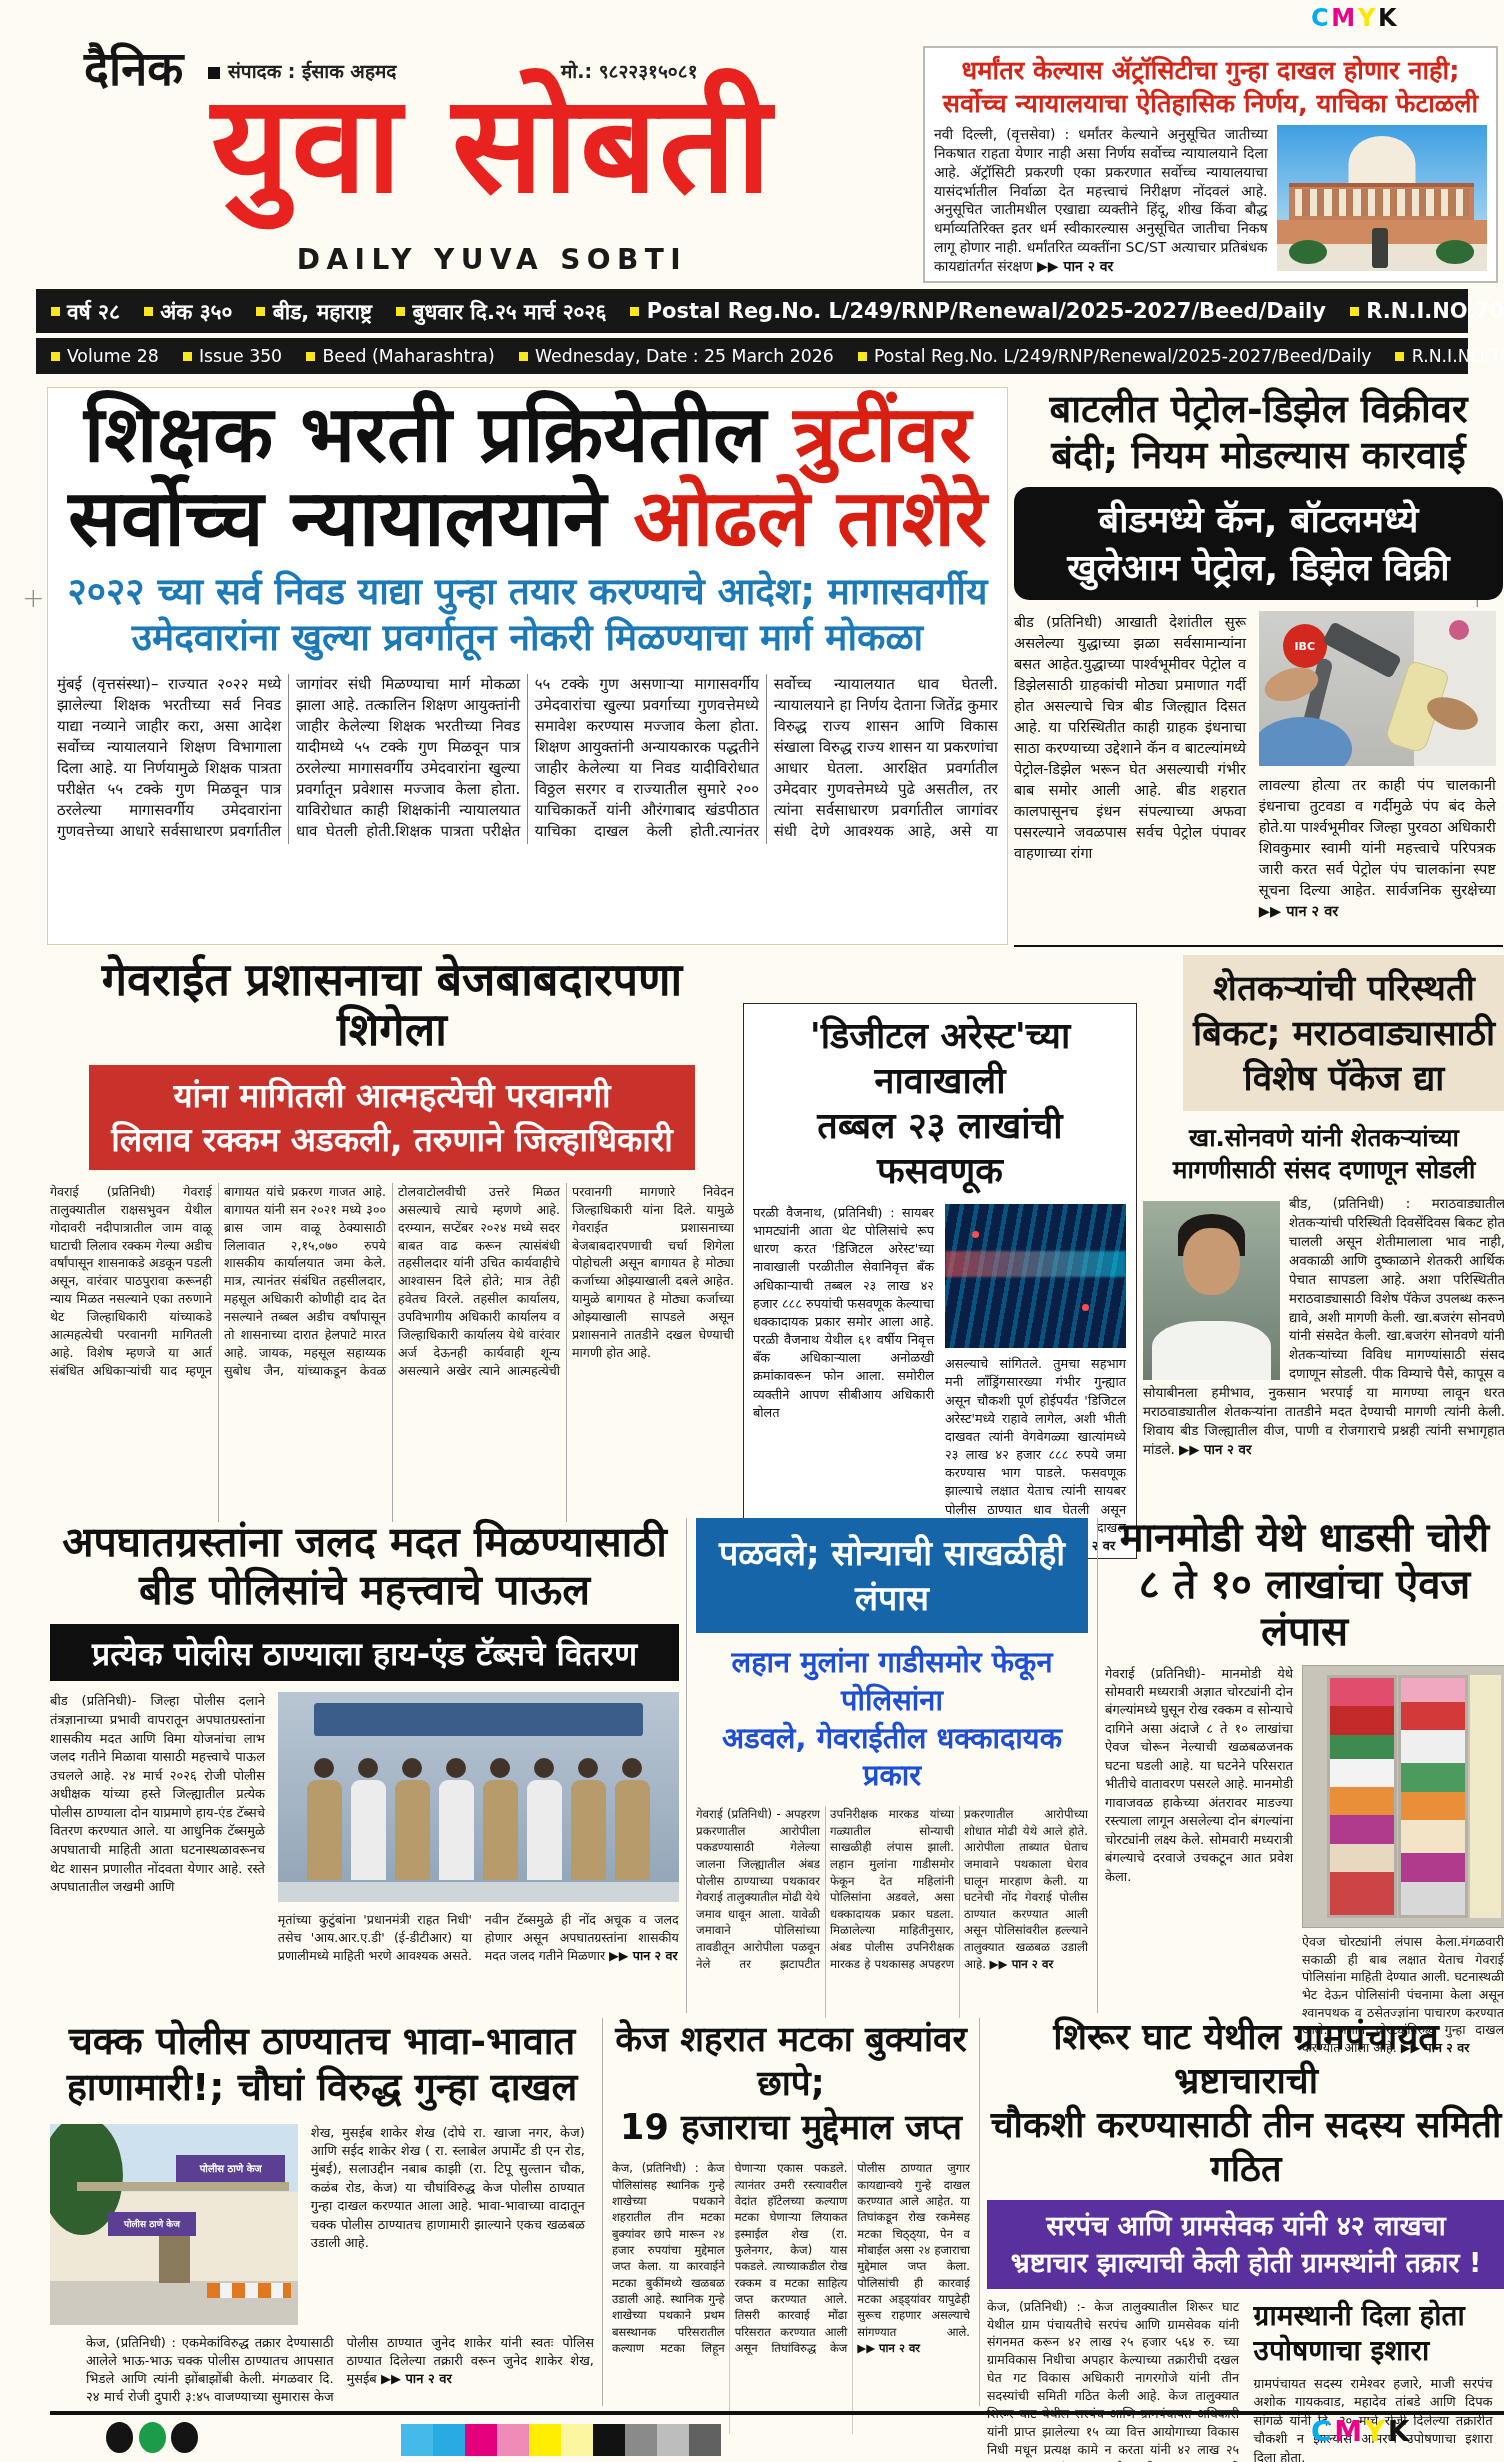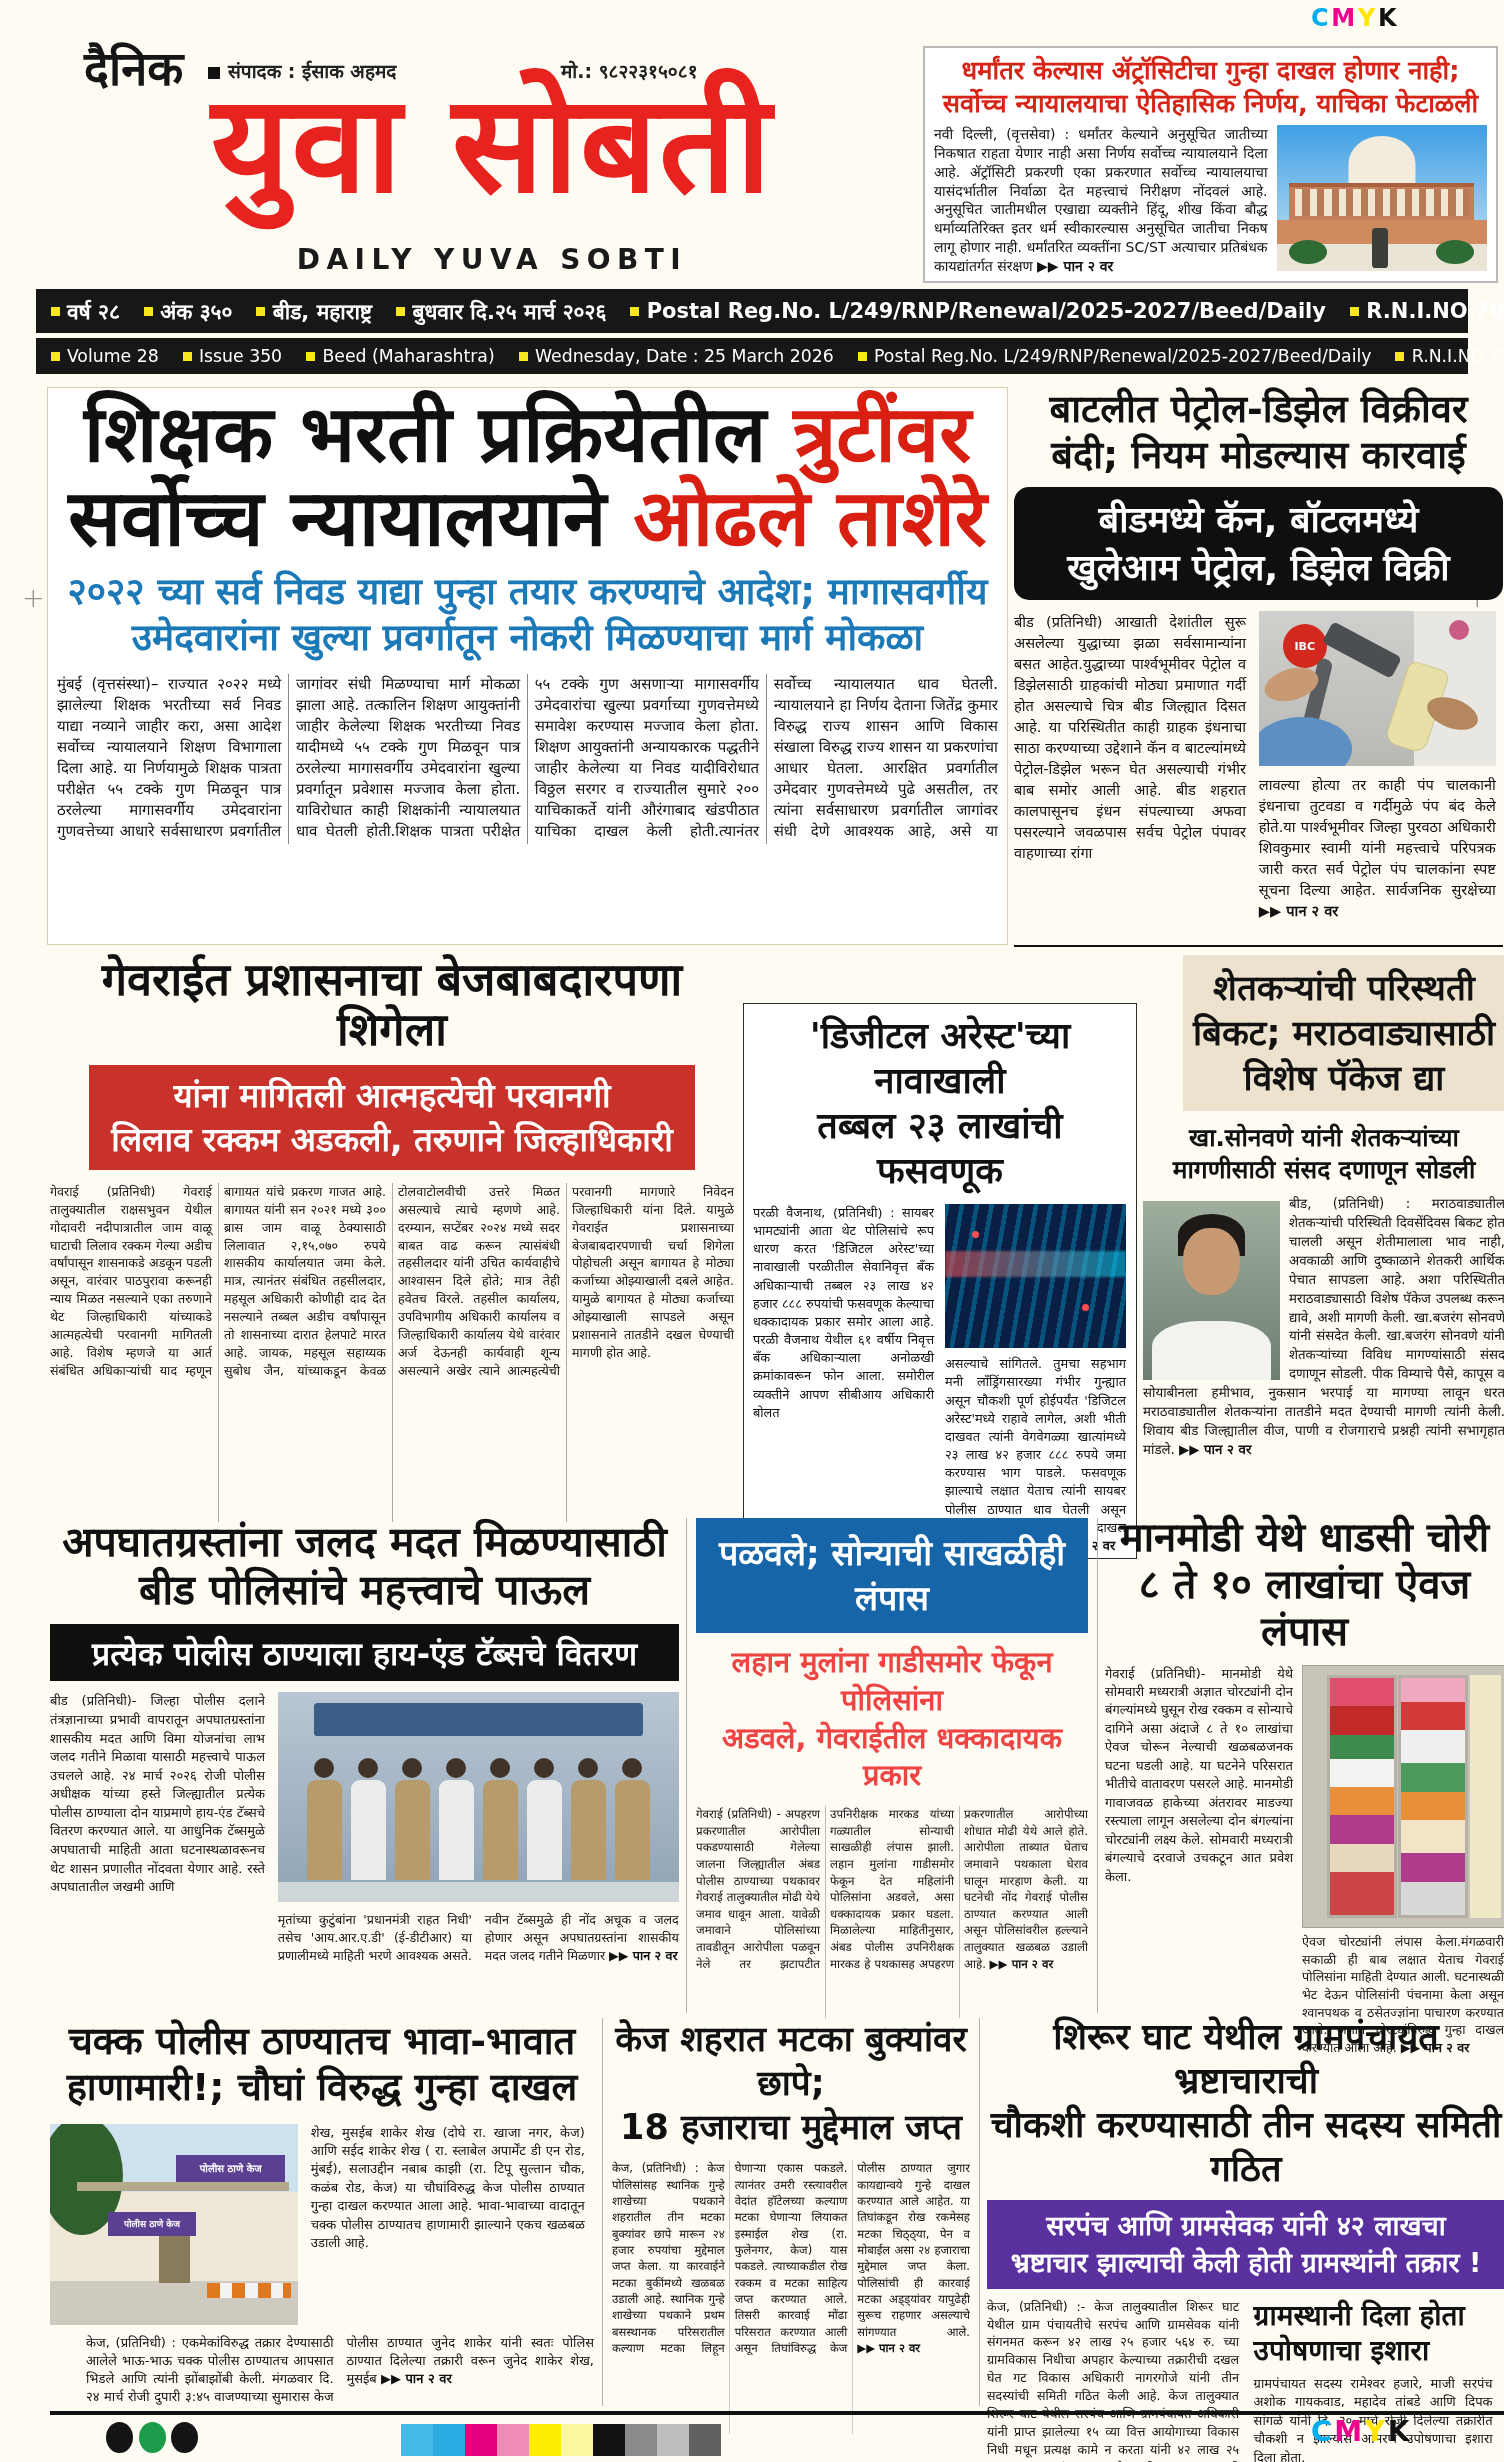--- a/index.html
+++ b/index.html
@@ -95,21 +95,21 @@
   .photo-police{position:relative;width:401px;height:210px;background:linear-gradient(#b9c6d4,#90a4b6);overflow:hidden;}
   .pg-banner{position:absolute;left:36px;right:36px;top:11px;height:33px;background:#3a5d8a;border-radius:3.6px;}
   .pg-row{position:absolute;left:0;right:0;bottom:22px;display:flex;justify-content:center;gap:9px;}
   .pg-fig{width:35px;height:100px;border-radius:9px 9px 0 0;}
   .pg-fig::before{content:"";display:block;width:20px;height:20px;border-radius:50%;background:#40342a;margin:-22px auto 1.8px;}
   .pg-kh{background:#b79b6b;} .pg-wh{background:#ececec;}
   .pg-floor{position:absolute;left:0;right:0;bottom:0;height:20px;background:#cfd6da;}
   .tb-below{margin-top:9px;column-count:2;column-gap:12.8px;font-size:12.6px;line-height:1.4;height:78px;overflow:hidden;}
   .chase{left:686px;top:1518px;width:412px;height:495px;border-left:0.9px solid #b0b0b0;border-right:0.9px solid #b0b0b0;box-sizing:border-box;padding:0 9px;}
   .pc-box{background:#1565a8;color:#fff;text-align:center;font-size:34px;font-weight:800;line-height:1.32;padding:12.8px 5.5px;}
-  .pc-sub{text-align:center;font-size:29px;font-weight:800;line-height:1.3;margin-top:11px;color:#ef4444;}
+  .pc-sub{text-align:center;font-size:29px;font-weight:800;line-height:1.3;margin-top:11px;color:#1d4ed8;}
   .pc-body{margin-top:11px;column-count:3;column-gap:10px;column-rule:0.9px solid #bbb;font-size:11.7px;line-height:1.42;height:212px;overflow:hidden;}
   .theft{left:1105px;top:1514px;width:399px;height:500px;}
   .th-h{text-align:center;font-size:40px;font-weight:900;line-height:1.18;}
   .th-row{display:flex;gap:9px;margin-top:9px;}
   .th-c1{width:188px;font-size:13px;line-height:1.42;}
   .th-c2{width:202px;}
   .th-c2 p{font-size:12.6px;line-height:1.4;margin:5.5px 0 0;}
   .photo-wardrobe{position:relative;width:202px;height:261px;background:#c9c4ba;overflow:hidden;border:0.9px solid #a9a49a;}
   .wd-door{position:absolute;top:9px;bottom:9px;width:64px;border:3.6px solid #b4b0a6;background:linear-gradient(#e14e6d 0 12%,#c22a2a 12% 24%,#3f8a4f 24% 34%,#f3f3f3 34% 46%,#e98f3a 46% 58%,#b03a8c 58% 70%,#e8d8c0 70% 82%,#cc4444 82% 100%);}
   .wd-d1{left:24px;} .wd-d2{left:95px;background:linear-gradient(#f0a8c0 0 10%,#d23a3a 10% 22%,#efefef 22% 36%,#4d9a5f 36% 48%,#e98f3a 48% 60%,#f3e4c8 60% 74%,#b03a8c 74% 86%,#d8d8d8 86% 100%);}
@@ -396,21 +396,21 @@
         <div class="st-barrier"></div>
       </div>
       <div class="kf-side jc">शेख, मुसईब शाकेर शेख (दोघे रा. खाजा नगर, केज) आणि सईद शाकेर शेख ( रा. स्लाबेल अपार्मेंट डी एन रोड, मुंबई), सलाउद्दीन नबाब काझी (रा. टिपू सुल्तान चौक, कळंब रोड, केज) या चौघांविरुद्ध केज पोलीस ठाण्यात गुन्हा दाखल करण्यात आला आहे. भावा-भावाच्या वादातून चक्क पोलीस ठाण्यातच हाणामारी झाल्याने एकच खळबळ उडाली आहे.</div>
     </div>
     <div class="kf-below jc"><span>केज, (प्रतिनिधी) : एकमेकांविरुद्ध तक्रार देण्यासाठी आलेले भाऊ-भाऊ चक्क पोलीस ठाण्यातच आपसात भिडले आणि त्यांनी झोंबाझोंबी केली. मंगळवार दि. २४ मार्च रोजी दुपारी ३:४५ वाजण्याच्या सुमारास केज पोलीस ठाण्यात जुनेद शाकेर यांनी स्वतः पोलिस ठाण्यात दिलेल्या तक्रारी वरून जुनेद शाकेर शेख, मुसईब </span><span class="jump">▶▶ पान २ वर</span></div>
   </div>
 
   <div class="abs matka">
     <div class="mt-h">
       <div>केज शहरात मटका बुक्यांवर छापे;</div>
-      <div>18 हजाराचा मुद्देमाल जप्त</div>
+      <div>19 हजाराचा मुद्देमाल जप्त</div>
     </div>
     <div class="mt-body jc"><span>केज, (प्रतिनिधी) : केज पोलिसांसह स्थानिक गुन्हे शाखेच्या पथकाने शहरातील तीन मटका बुक्यांवर छापे मारून २४ हजार रुपयांचा मुद्देमाल जप्त केला. या कारवाईने मटका बुकींमध्ये खळबळ उडाली आहे. स्थानिक गुन्हे शाखेच्या पथकाने प्रथम बसस्थानक परिसरातील कल्याण मटका लिहून घेणाऱ्या एकास पकडले. त्यानंतर उमरी रस्त्यावरील वेदांत हॉटेलच्या कल्याण मटका घेणाऱ्या लियाकत इस्माईल शेख (रा. फुलेनगर, केज) यास पकडले. त्याच्याकडील रोख रक्कम व मटका साहित्य जप्त करण्यात आले. तिसरी कारवाई मोंढा परिसरात करण्यात आली असून तिघांविरुद्ध केज पोलीस ठाण्यात जुगार कायद्यान्वये गुन्हे दाखल करण्यात आले आहेत. या तिघांकडून रोख रकमेसह मटका चिठ्ठ्या, पेन व मोबाईल असा २४ हजाराचा मुद्देमाल जप्त केला. पोलिसांची ही कारवाई मटका अड्ड्यांवर यापुढेही सुरूच राहणार असल्याचे सांगण्यात आले. </span><span class="jump">▶▶ पान २ वर</span></div>
   </div>
 
   <div class="abs shirur">
     <div class="sh-h">
       <div>शिरूर घाट येथील ग्रामपंचायत भ्रष्टाचाराची</div>
       <div>चौकशी करण्यासाठी तीन सदस्य समिती गठित</div>
     </div>
     <div class="sh-box">

